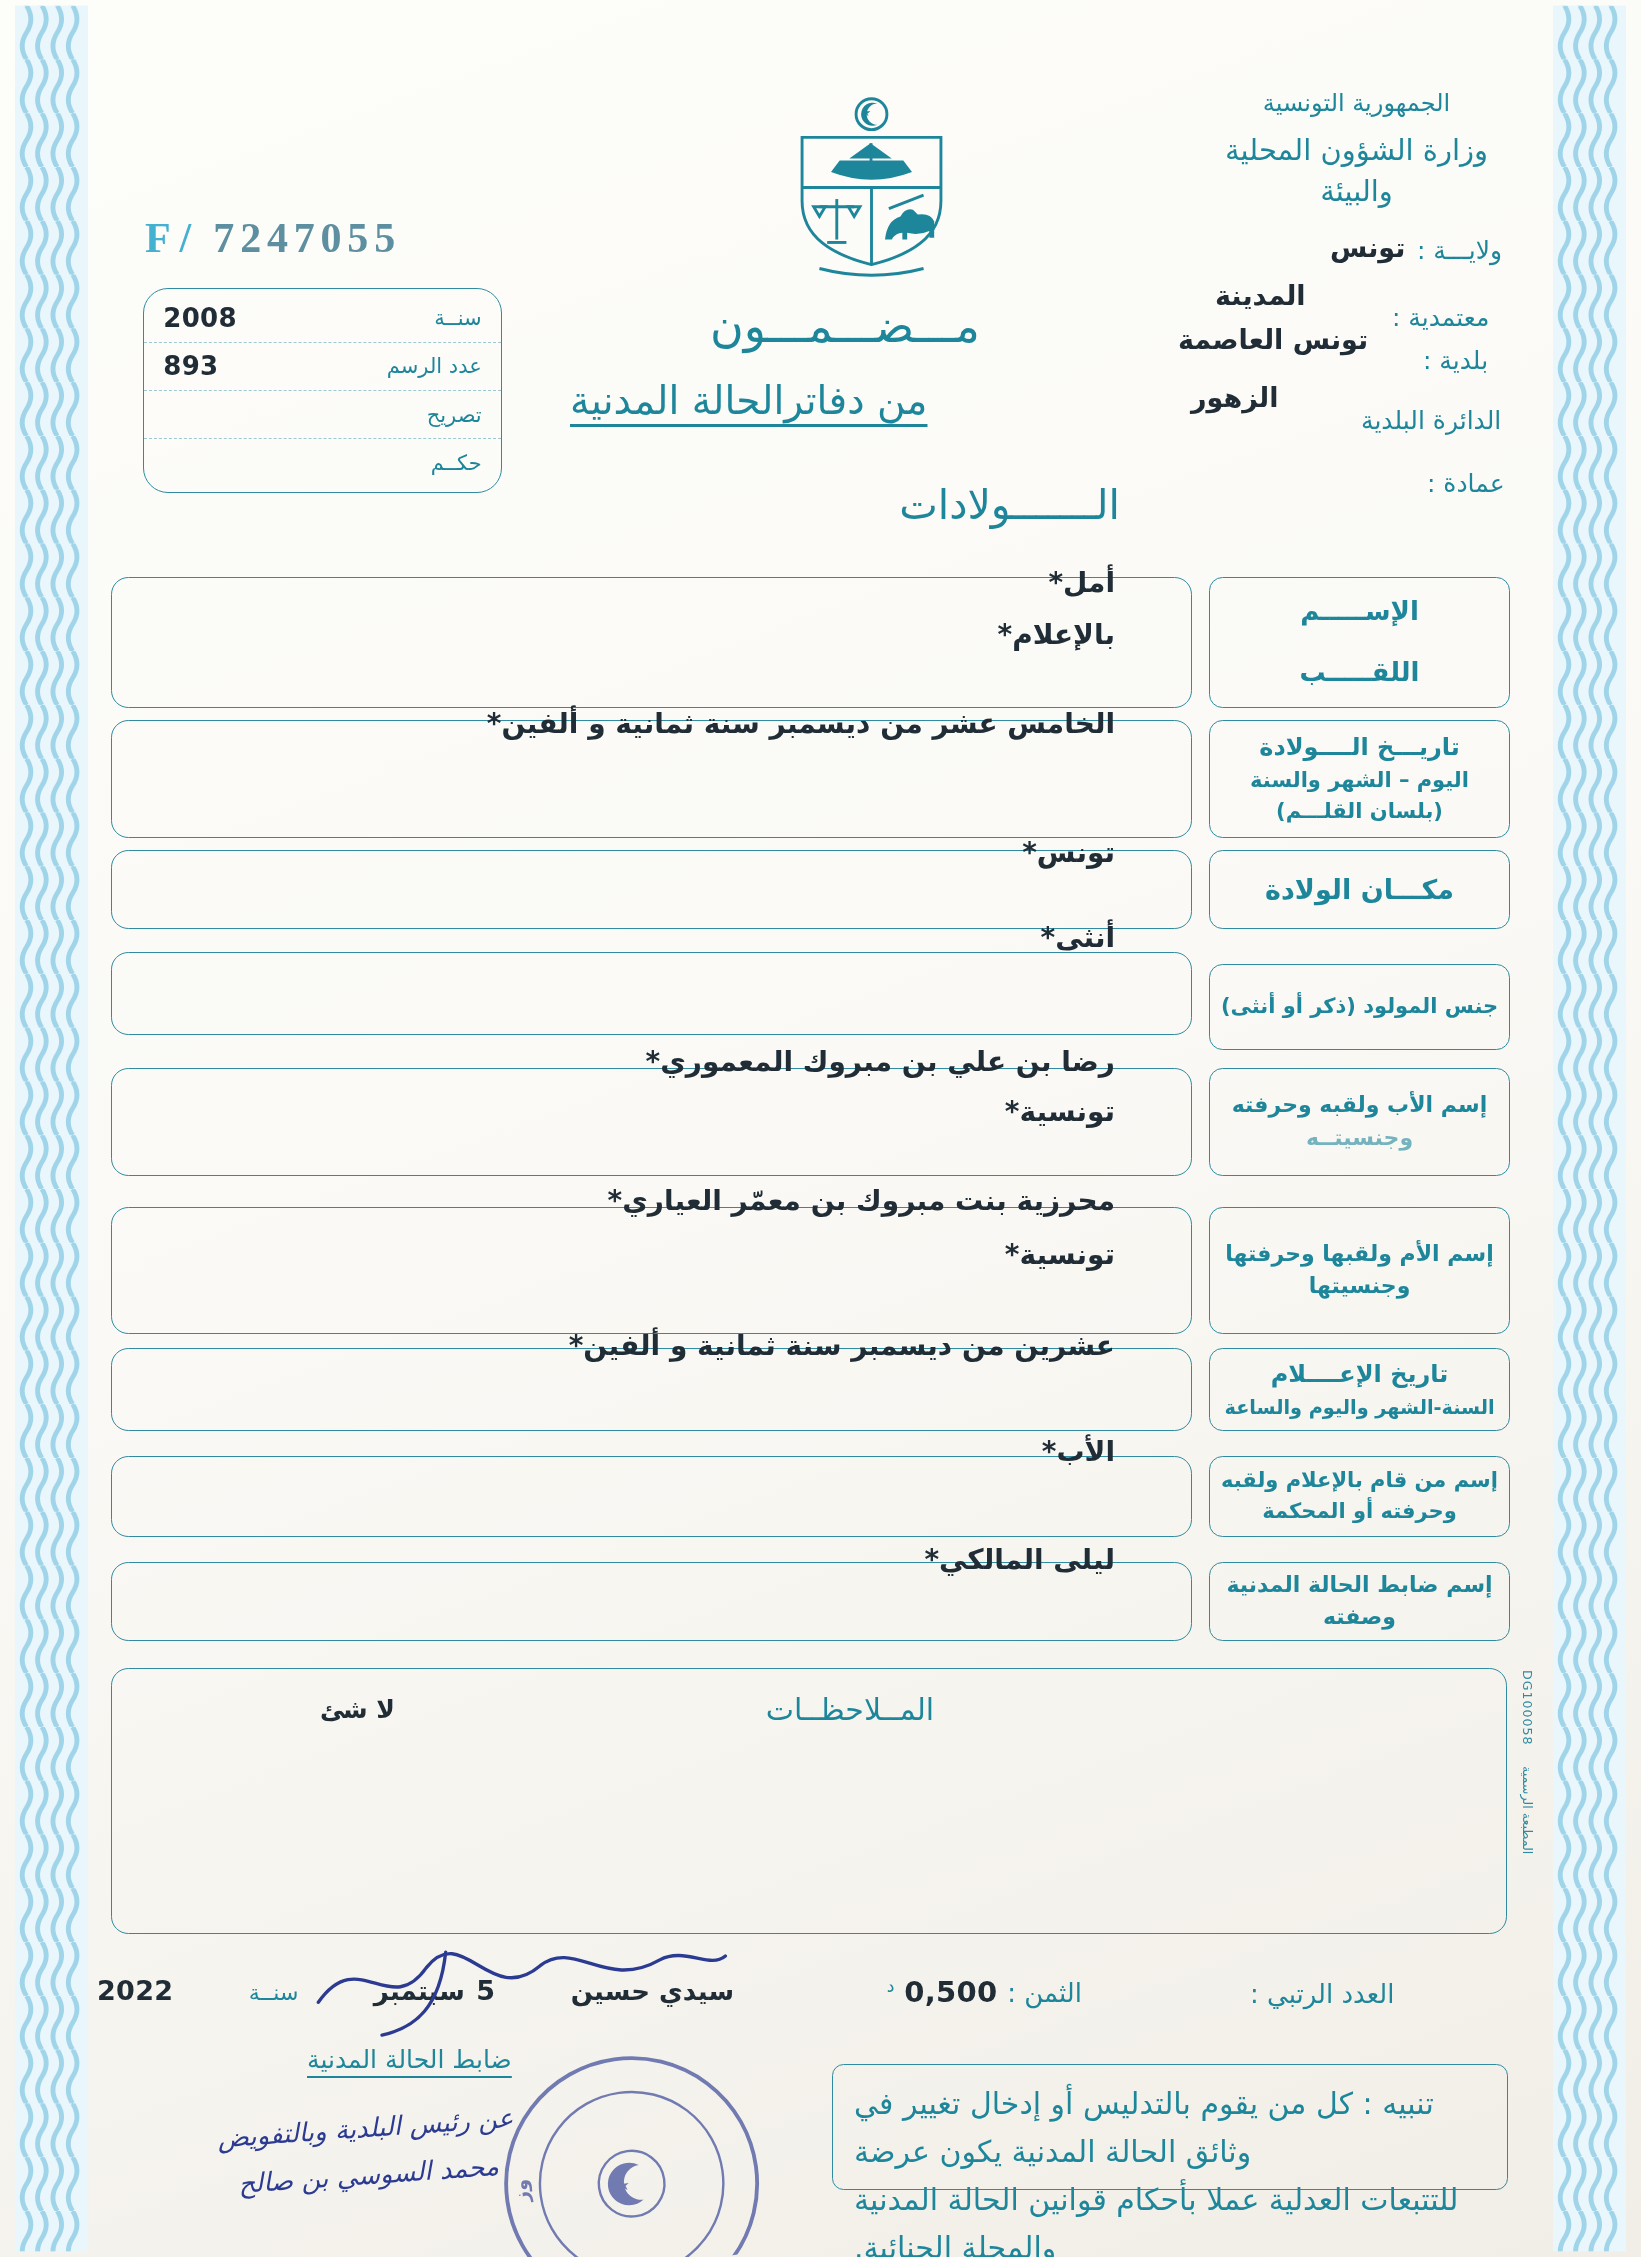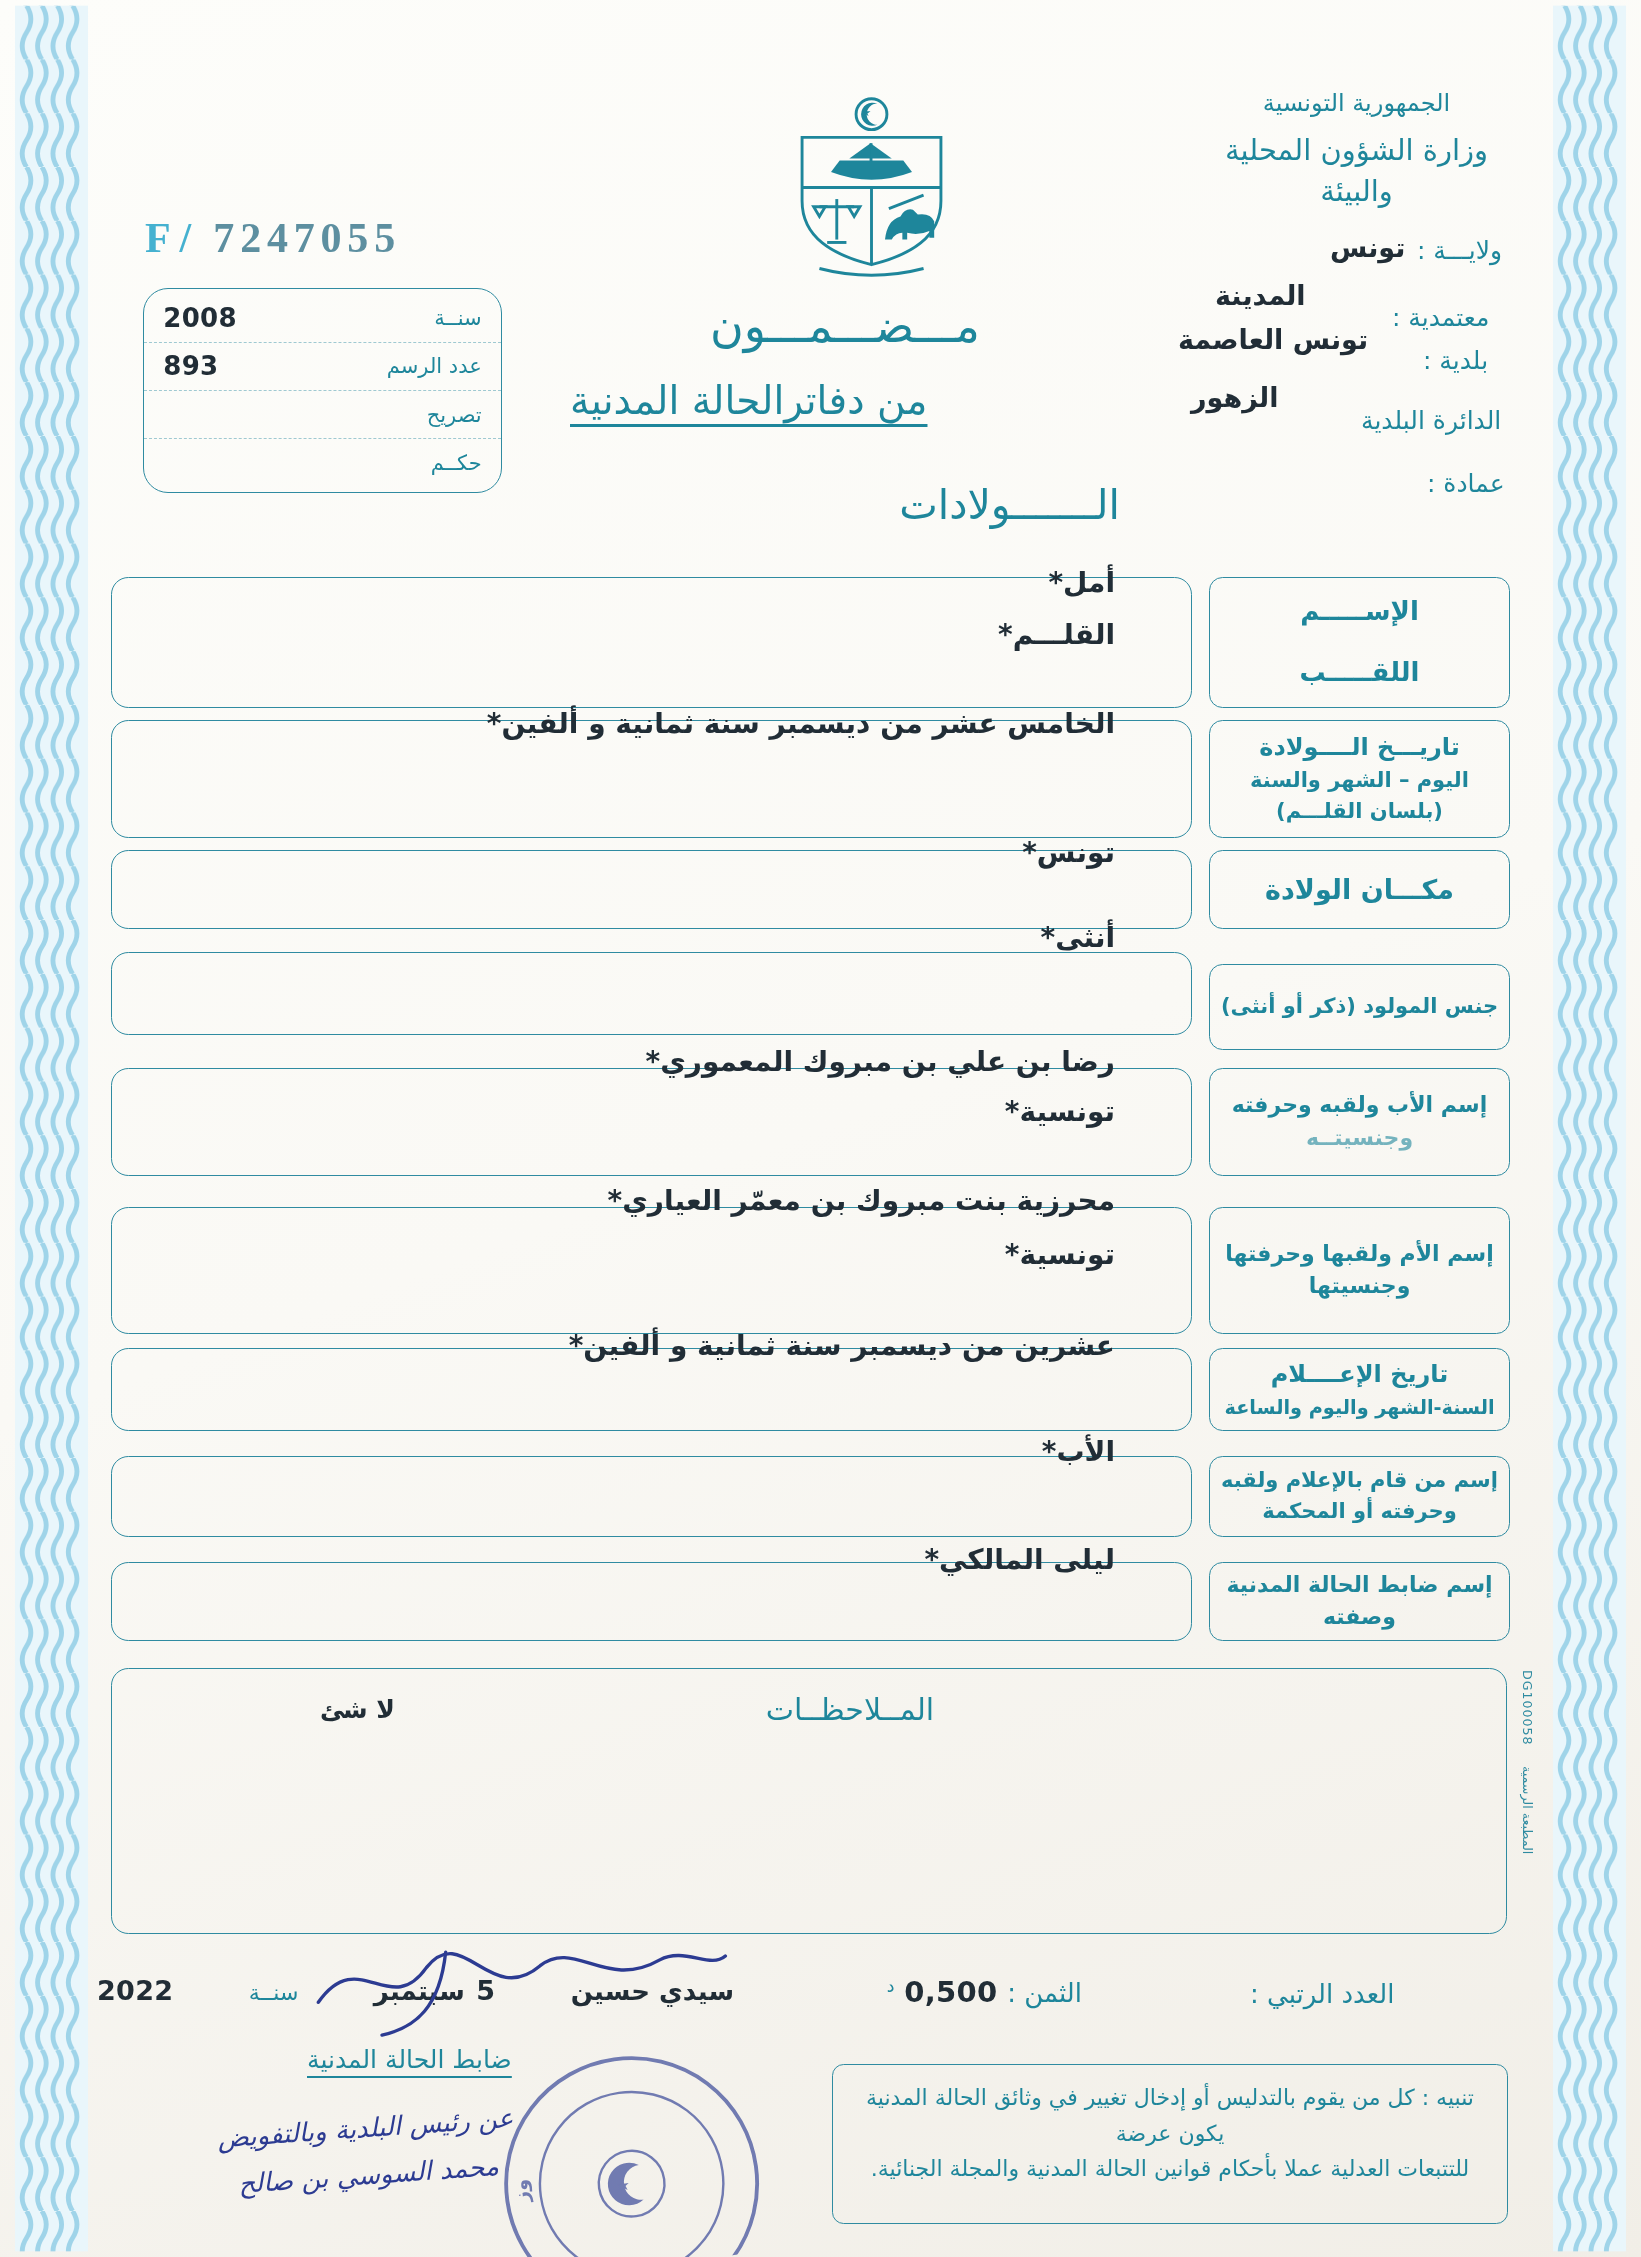--- a/index.html
+++ b/index.html
@@ -131,21 +131,21 @@
   <div class="abs tealb" style="left:570px;top:299px;width:550px;text-align:center;font-size:46px;letter-spacing:3.9px">مـــضـــمـــون</div>
   <div class="abs tealb" style="left:570px;top:378px;width:550px;text-align:left;font-size:39px;text-decoration:underline;text-underline-offset:9.7px;text-decoration-thickness:2.9px">من دفاترالحالة المدنية</div>
   <div class="abs tealb" style="left:570px;top:481px;width:550px;font-size:41px">الـــــــولادات</div>
 
   <div class="vbox" style="top:577px;height:131px"></div>
   <div class="lbl" style="top:577px;height:131px;justify-content:space-around;font-size:26px">
     <span>الإســـــم</span>
     <span>اللقـــــب</span>
   </div>
   <div class="val" style="top:566px">أمل*</div>
-  <div class="val" style="top:618px">القلـــم*</div>
+  <div class="val" style="top:618px">بالإعلام*</div>
 
   <div class="vbox" style="top:720px;height:118px"></div>
   <div class="lbl" style="top:720px;height:118px">
     <span style="font-size:24px">تاريـــخ الــــولادة</span>
     <span style="font-size:21px">اليوم – الشهر والسنة</span>
     <span style="font-size:21px">(بلسان القلـــم)</span>
   </div>
   <div class="val" style="top:707px">الخامس عشر من ديسمبر سنة ثمانية و ألفين*</div>
 
   <div class="vbox" style="top:850px;height:79px"></div>
@@ -231,21 +231,21 @@
     <div>محمد السوسي بن صالح</div>
   </div>
 
   <svg class="abs" style="left:301px;top:1927px" width="434" height="114" viewBox="0 0 450 118">
     <g stroke="#2c3b92" stroke-width="3.5" fill="none" stroke-linecap="round">
       <path d="M18,78 C60,18 92,96 130,42 C168,-6 196,84 248,40 C284,12 316,66 372,34 C398,20 424,44 440,30"></path>
       <path d="M150,26 C144,82 120,104 84,112"></path>
     </g>
   </svg>
 
-  <div class="abs" style="left:832px;top:2064px;width:676px;height:160px;border:1.9px solid #2f8ba1;border-radius:11.6px;padding:15.4px 21px;color:#1e869b;font-size:22px;line-height:1.6;text-align:center">
+  <div class="abs" style="left:832px;top:2064px;width:676px;height:126px;border:1.9px solid #2f8ba1;border-radius:11.6px;padding:15.4px 21px;color:#1e869b;font-size:30px;line-height:1.6;text-align:left">
     <div>تنبيه : كل من يقوم بالتدليس أو إدخال تغيير في وثائق الحالة المدنية يكون عرضة</div>
     <div>للتتبعات العدلية عملا بأحكام قوانين الحالة المدنية والمجلة الجنائية.</div>
   </div>
 
   <svg class="abs" style="left:481px;top:2018px;opacity:.75;transform:rotate(-8deg)" width="290" height="251" viewBox="0 0 300 260">
     <g stroke="#46549e" fill="none">
       <circle cx="150" cy="172" r="130" stroke-width="4"></circle>
       <circle cx="150" cy="172" r="95" stroke-width="2.5"></circle>
       <circle cx="150" cy="172" r="34" stroke-width="2.5"></circle>
     </g>

